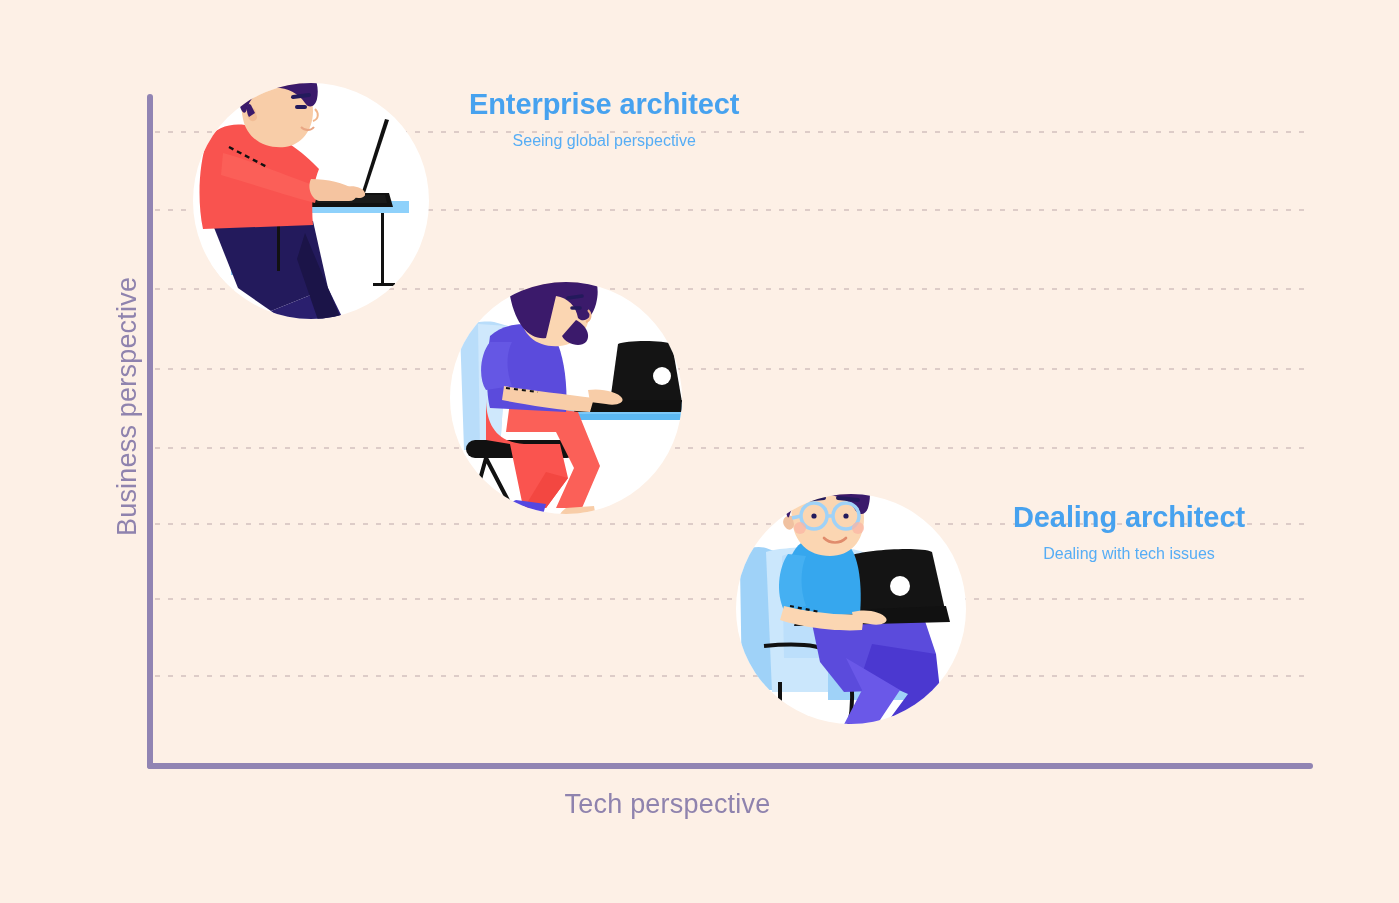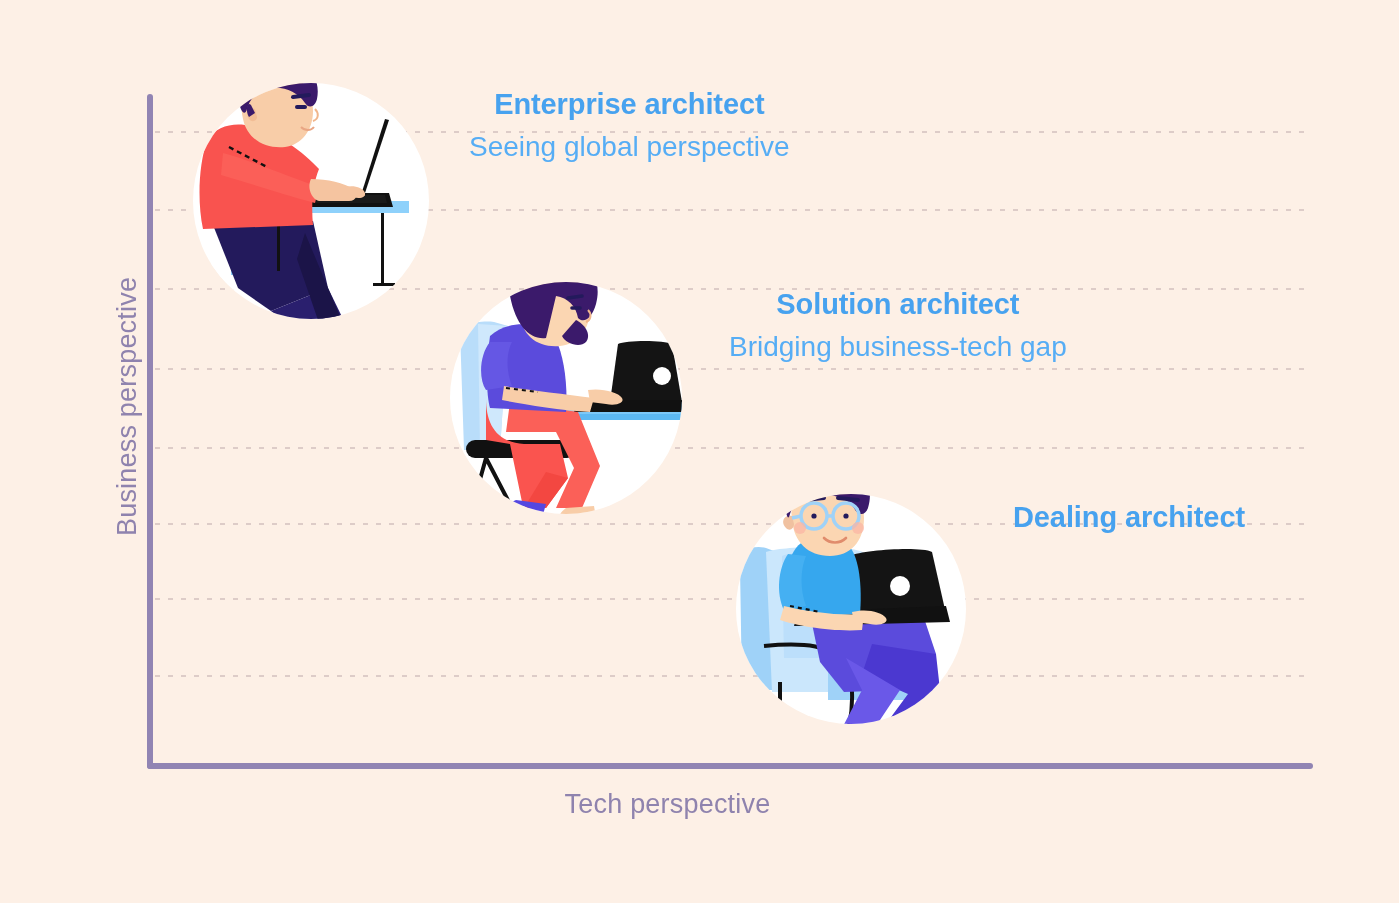--- a/index.html
+++ b/index.html
@@ -83,21 +83,21 @@
   }
   .label-title {
     font-size: 29px;
     font-weight: bold;
     color: #47a2ef;
     letter-spacing: -.1px;
     line-height: 1;
     margin: 0;
   }
   .label-sub {
-    font-size: 28px;
+    font-size: 16px;
     font-weight: 400;
     color: #56adf5;
     line-height: 1;
     margin: 14px 0 0 0;
   }
 
   
   .illus {
     position: absolute;
   }
@@ -241,24 +241,20 @@
                  C80 58 66 44 60 14 Z" fill="#3b1a6b"></path>
         <path d="M126 38 C134 42 142 52 136 60 C130 66 116 62 112 54 Z" fill="#3b1a6b"></path>
 
         <path d="M118 16 L132 14" stroke="#231a5c" stroke-width="3.6" stroke-linecap="round"></path>
         <path d="M122 26 L130 26" stroke="#231a5c" stroke-width="3.6" stroke-linecap="round"></path>
         <path d="M138 28 C142 32 141 38 136 40" stroke="#f0b68c" stroke-width="2" fill="none"></path>
       </g>
     </svg>
   </div>
 
-  <div class="label-block" style="left:729px; top:290px;">
-    <p class="label-title">Solution architect</p>
-    <p class="label-sub">Bridging business-tech gap</p>
-  </div>
 
   <div class="illus" style="left:736px; top:494px;">
     <svg width="230" height="238" viewBox="0 0 230 238">
       <defs>
         <clipPath id="clip3">
             <circle cx="115" cy="115" r="115"></circle>
           </clipPath>
       </defs>
       <circle cx="115" cy="115" r="115" fill="#ffffff"></circle>
       <g clip-path="url(#clip3)">
@@ -314,15 +310,16 @@
         <circle cx="64" cy="34" r="6" fill="#fbb5a4" opacity=".75"></circle>
         <circle cx="122" cy="34" r="6" fill="#fbb5a4" opacity=".75"></circle>
 
         <path d="M88 44 C94 50 104 50 110 44" stroke="#e08c6c" stroke-width="2.6" fill="none" stroke-linecap="round"></path>
       </g>
     </svg>
   </div>
 
   <div class="label-block" style="left:1013px; top:503px;">
     <p class="label-title">Dealing architect</p>
+    <p class="label-sub">Dealing with tech issues</p>
   </div>
 
 </div>
 
 </body></html>

